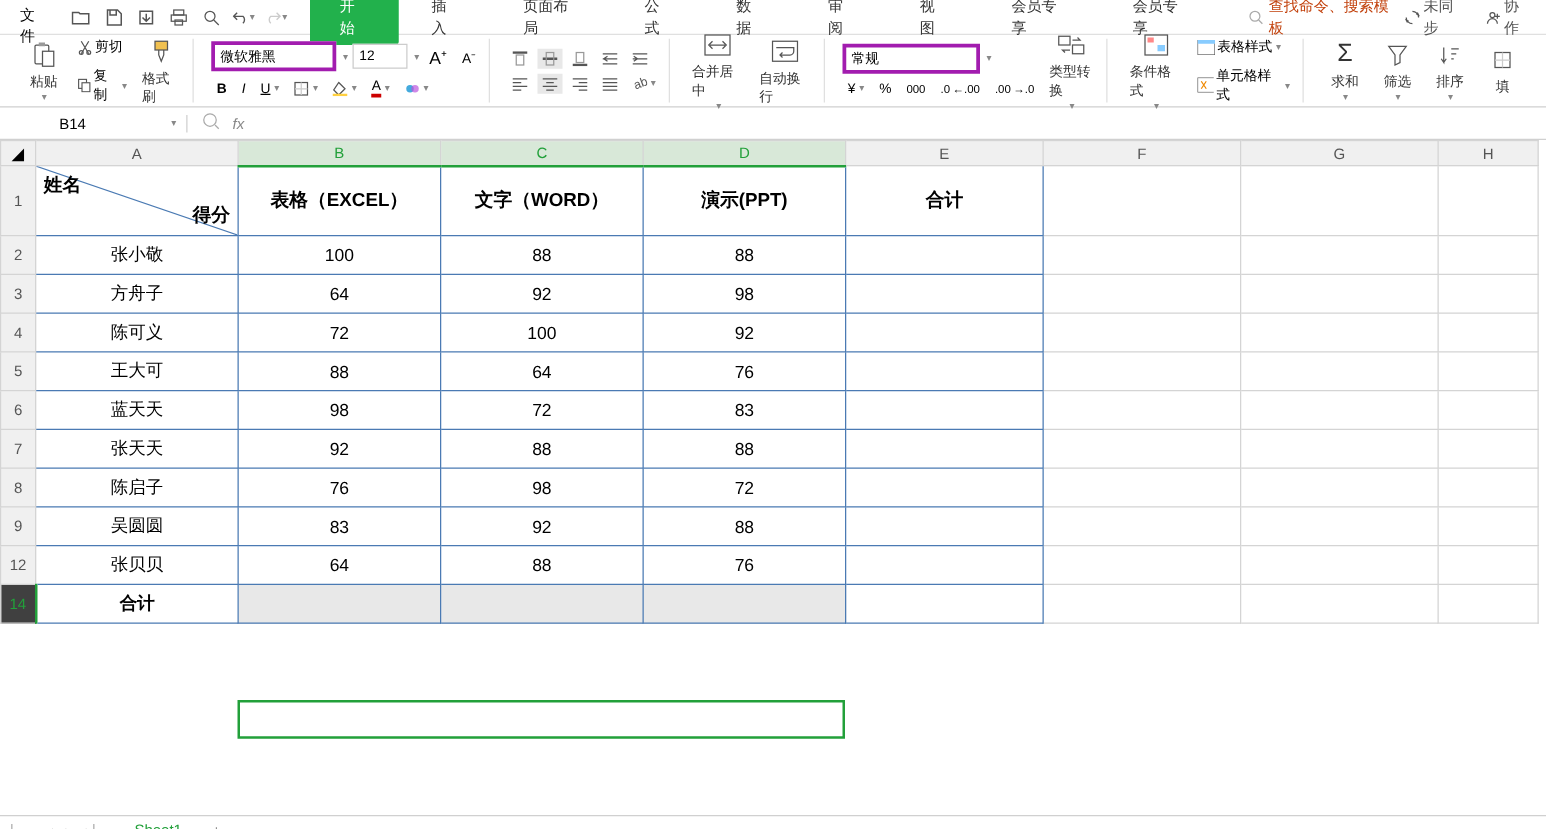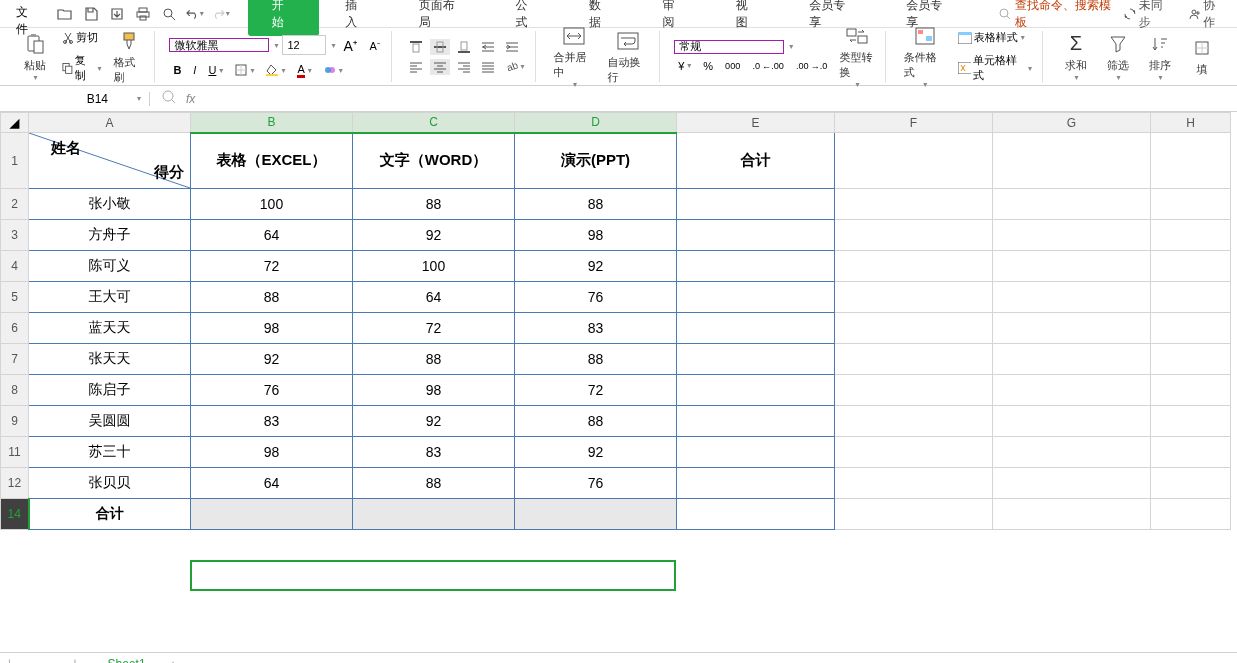--- a/index.html
+++ b/index.html
@@ -23,49 +23,49 @@
     .rgroup { display: flex; align-items: center; gap: 4px; padding: 0 6px; border-right: 1px solid #e0e0e0; height: 100%; }
     .rgroup:last-child { border-right: none; }
     .rbtn { display: flex; flex-direction: column; align-items: center; justify-content: center; padding: 2px 4px; cursor: pointer; color: #333; min-width: 28px; }
     .rbtn.big { min-width: 38px; }
     .rbtn.big .ico { width: 24px; height: 24px; }
     .rbtn .ico { width: 16px; height: 16px; display: flex; align-items: center; justify-content: center; }
     .rbtn .lbl { font-size: 11px; margin-top: 2px; }
     .rcol { display: flex; flex-direction: column; gap: 4px; }
     .rrow { display: flex; align-items: center; gap: 4px; }
     .mini-btn { padding: 2px 4px; cursor: pointer; display: flex; align-items: center; gap: 2px; font-size: 11px; }
-    .font-sel { width: 100px; height: 14px; border: 1px solid #a21caf; padding: 0 4px; font-size: 11px; }
+    .font-sel { width: 100px; height: 24px; border: 3px solid #a21caf; padding: 0 4px; font-size: 11px; }
     .size-sel { width: 44px; height: 20px; border: 1px solid #ccc; padding: 0 4px; font-size: 11px; }
     .dd { font-size: 8px; color: #888; margin-left: 1px; }
     
     
     .namebar { height: 26px; display: flex; align-items: center; border-bottom: 1px solid #d0d0d0; }
     .namebox { width: 150px; border-right: 1px solid #d0d0d0; padding: 0 8px; display: flex; align-items: center; justify-content: space-between; }
-    .namebox input { border: none; width: 100px; text-align: right; font-size: 12px; outline: none; }
+    .namebox input { border: none; width: 100px; text-align: center; font-size: 12px; outline: none; }
     .fx-area { display: flex; align-items: center; gap: 10px; padding: 0 12px; flex: 1; }
     .fx-icon { color: #888; font-style: italic; cursor: pointer; }
     
     
     .grid-wrap { position: relative; height: 540px; overflow: hidden; }
     .grid { border-collapse: collapse; table-layout: fixed; }
     .grid th, .grid td { border: 1px solid #d4d4d4; }
     .corner { width: 28px; height: 20px; background: #f0f0f0; border: 1px solid #d4d4d4; }
     .colh { height: 20px; background: #f0f0f0; text-align: center; color: #555; font-weight: normal; }
     .rowh { width: 28px; background: #f0f0f0; text-align: center; color: #555; font-weight: normal; }
     .colh.colA { width: 162px; } .colh.colB,.colh.colC,.colh.colD { width: 162px; } .colh.colE,.colh.colF,.colh.colG { width: 158px; } .colh.colH { width: 80px; }
     .cell { height: 31px; text-align: center; font-size: 14px; }
     .row1 .cell { height: 56px; font-weight: bold; font-size: 15px; }
     .data-border { border: 1px solid #4a7ab3 !important; }
     .colh.sel { background: #d8e8d8; color: #22a03a; border-bottom: 2px solid #22a03a !important; }
     .rowh.sel { background: #404040; color: #22a03a; border-right: 2px solid #22a03a !important; }
     .sel-cell { background: #e8e8e8; }
     .selection-border { border: 2px solid #22a03a; position: absolute; pointer-events: none; }
     .diag-cell { position: relative; }
     .diag-cell svg { position: absolute; top:0; left:0; width:100%; height:100%; }
-    .diag-txt1 { position:absolute; top: 6px; left: 22px; }
+    .diag-txt1 { position:absolute; top: 6px; left: 6px; }
     .diag-txt2 { position:absolute; bottom: 6px; right: 6px; }
     
     
     .sheetbar { height: 24px; border-top: 1px solid #d0d0d0; display: flex; align-items: center; padding: 0 6px; gap: 4px; }
     .nav-arr { color: #aaa; padding: 0 3px; cursor: pointer; }
     .stab { padding: 3px 14px; cursor: pointer; font-size: 12px; }
     .stab.act { color: #22a03a; border-bottom: 2px solid #22a03a; }
     .add-sheet { padding: 0 6px; cursor: pointer; color: #888; }
     
     .watermark { position: absolute; right: 20px; bottom: 50px; color: rgba(200,200,200,0.5); font-size: 28px; font-weight: bold; pointer-events:none; }
@@ -562,31 +562,20 @@
           <th class="rowh">9</th>
           <td class="cell data-border">吴圆圆</td>
           <td class="cell data-border">83</td>
           <td class="cell data-border">92</td>
           <td class="cell data-border">88</td>
           <td class="cell data-border"></td>
           <td class="cell"></td>
           <td class="cell"></td>
           <td class="cell"></td>
         </tr>
-        <tr class="row11">
-          <th class="rowh">11</th>
-          <td class="cell data-border">苏三十</td>
-          <td class="cell data-border">98</td>
-          <td class="cell data-border">83</td>
-          <td class="cell data-border">92</td>
-          <td class="cell data-border"></td>
-          <td class="cell"></td>
-          <td class="cell"></td>
-          <td class="cell"></td>
-        </tr>
         <tr class="row12">
           <th class="rowh">12</th>
           <td class="cell data-border">张贝贝</td>
           <td class="cell data-border">64</td>
           <td class="cell data-border">88</td>
           <td class="cell data-border">76</td>
           <td class="cell data-border"></td>
           <td class="cell"></td>
           <td class="cell"></td>
           <td class="cell"></td>

